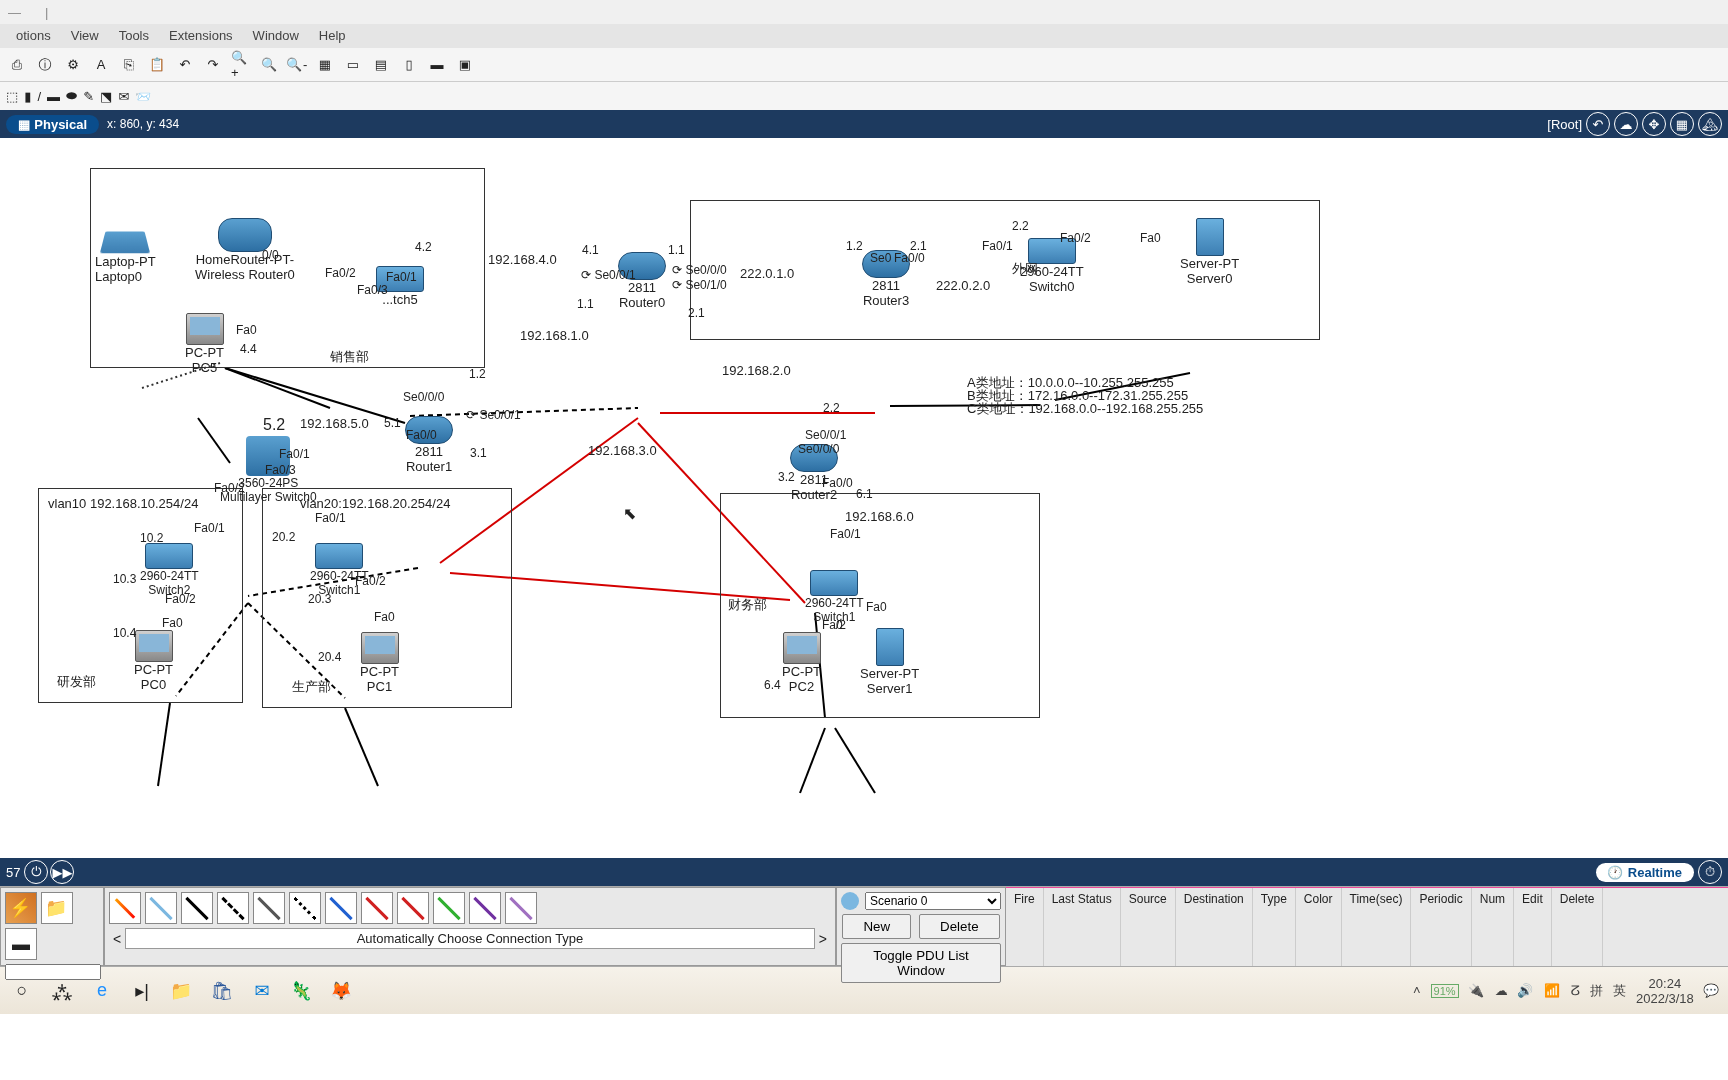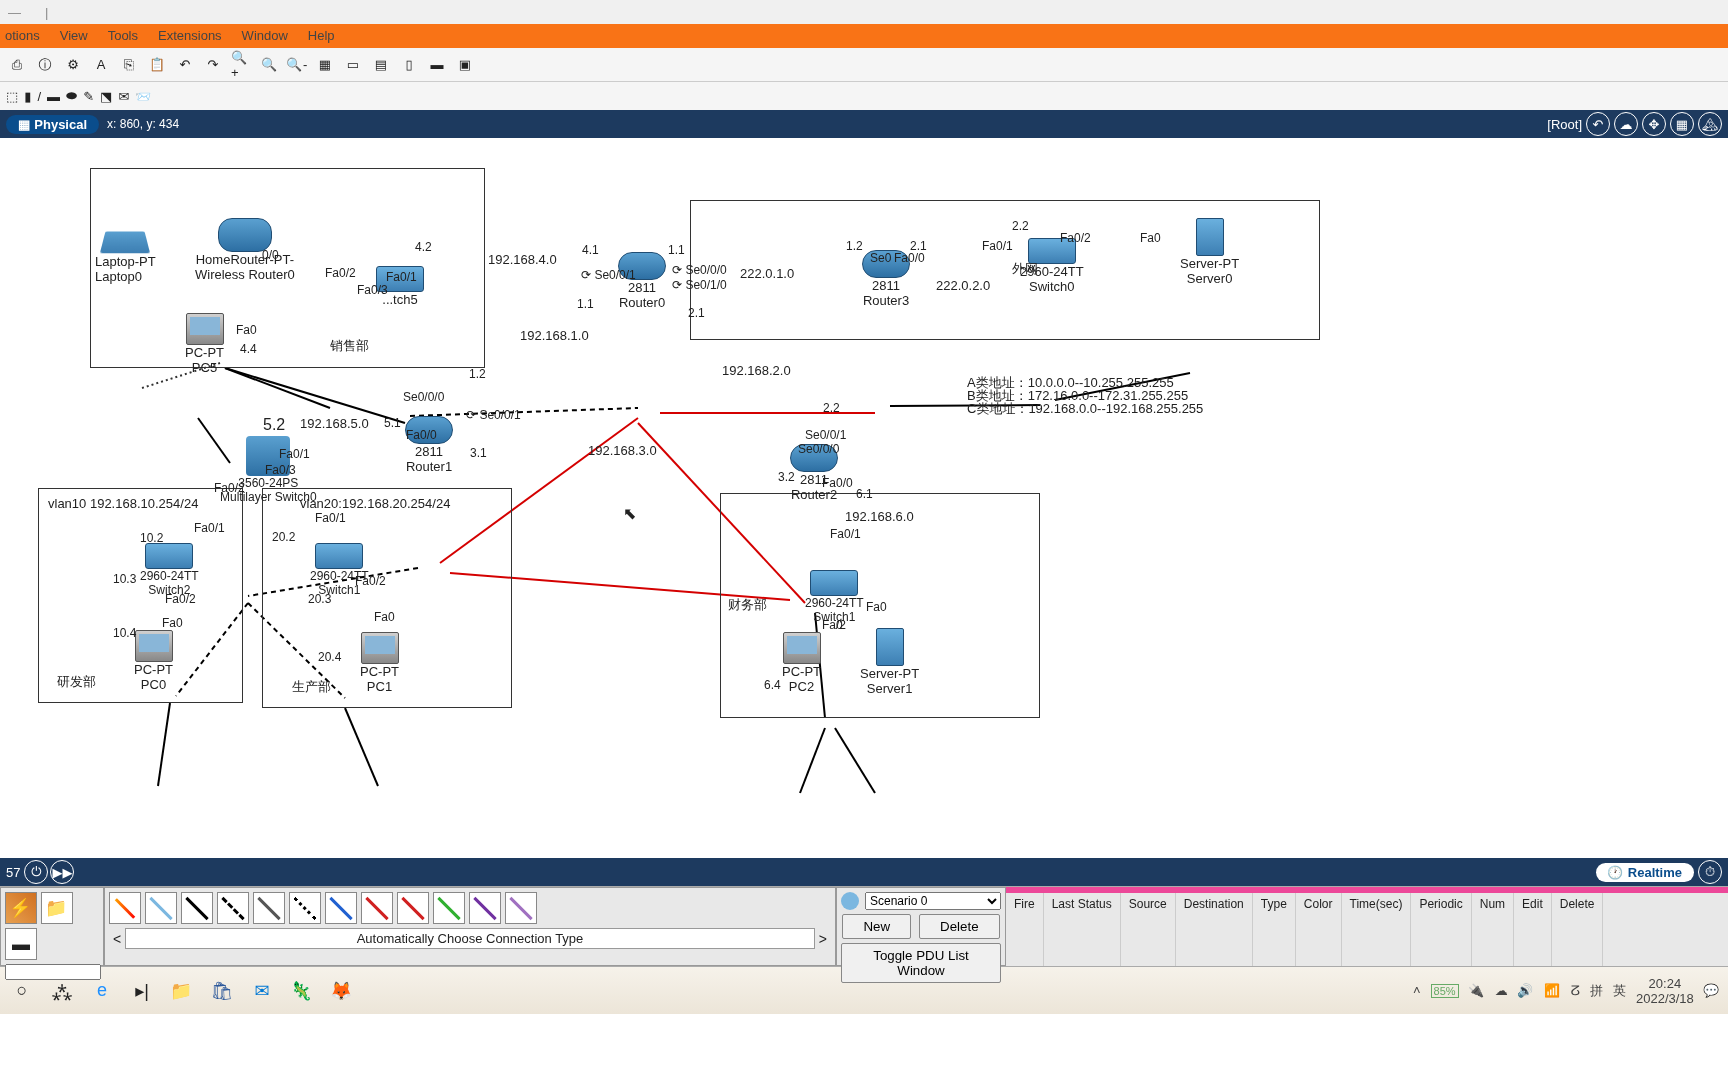--- a/index.html
+++ b/index.html
@@ -1,20 +1,20 @@
 <!DOCTYPE html>
 <html><head>
 <meta charset="utf-8">
 <style>
 *{box-sizing:border-box;margin:0;padding:0;font-family:Arial,sans-serif}
 body{width:1728px;height:1080px;overflow:hidden;background:#fff;position:relative;font-size:13px;color:#222}
 .title{height:24px;background:#f0f0f0;padding:4px 8px;display:flex;align-items:center;color:#555}
 .title .t{flex:1}
 .wbtns{display:flex;gap:24px;color:#888}
-.menu{height:24px;background:#f97316;display:flex;gap:20px;padding:4px 5px;color:#444}
+.menu{height:24px;background:#e5e5e5;display:flex;gap:20px;padding:4px 16px;color:#444}
 .menu span{cursor:pointer}
 .tb{height:34px;background:#f5f5f5;border-bottom:1px solid #ccc;display:flex;gap:6px;padding:4px 6px;align-items:center}
 .tb .ic{width:22px;height:22px;display:flex;align-items:center;justify-content:center;border:1px solid transparent}
 .tb2{height:28px;background:#f5f5f5;display:flex;gap:6px;padding:2px 6px;align-items:center}
 .bluebar{height:28px;background:#1d3a5f;display:flex;align-items:center;color:#fff;padding:0 6px}
 .phys{background:#0a4d8c;border-radius:12px;padding:2px 12px;display:flex;align-items:center;gap:4px;font-weight:bold}
 .coord{margin-left:8px;font-size:12px}
 .root{margin-left:auto;display:flex;align-items:center;gap:4px}
 .rbtn{width:24px;height:24px;border:1px solid #fff;border-radius:50%;display:flex;align-items:center;justify-content:center;background:#1d3a5f}
 .canvas{position:relative;height:720px;background:#fff;overflow:hidden}
@@ -32,21 +32,21 @@
 .bluebar2{height:28px;background:#1d3a5f;display:flex;align-items:center;padding:0 6px;color:#fff}
 .tm{margin-left:4px;display:flex;gap:2px}
 .circ{width:24px;height:24px;border:1px solid #fff;border-radius:50%;display:flex;align-items:center;justify-content:center}
 .rt{margin-left:auto;background:#fff;color:#0a4d8c;border-radius:12px;padding:2px 12px;font-weight:bold;display:flex;align-items:center;gap:4px}
 .palette{height:80px;background:#e8e8e8;display:flex;border-top:1px solid #aaa}
 .pcell{border:1px solid #999;padding:4px;display:flex;flex-direction:column}
 .strip{display:flex;gap:4px;flex-wrap:wrap}
 .sq{width:32px;height:32px;border:1px solid #888;background:#fff;display:flex;align-items:center;justify-content:center;font-size:18px}
 .cbtn{display:flex;gap:8px;padding:4px;justify-content:center}
 .smbtn{padding:4px 20px;border:1px solid #888;background:#f0f0f0;border-radius:2px}
-.pdu{display:flex;border-top:6px solid #ec4899;font-size:12px;flex:1}
+.pdu{display:flex;border-top:1px solid #ec4899;font-size:12px;flex:1}
 .pdu div{padding:4px 8px;border-right:1px solid #ccc}
 .taskbar{height:48px;background:linear-gradient(180deg,#f6f2ea,#ece5d8);display:flex;align-items:center;padding:0 8px;gap:12px;border-top:1px solid #aaa}
 .search{flex:0 0 380px;height:32px;border:1px solid #bbb;border-radius:4px;padding:0 10px;background:#fff;color:#888;display:flex;align-items:center}
 .tic{width:28px;height:28px;display:flex;align-items:center;justify-content:center;font-size:18px}
 .tray{margin-left:auto;display:flex;align-items:center;gap:10px;font-size:13px;color:#444}
 .dt{display:flex;flex-direction:column;align-items:center;font-size:13px}
 .conn-diag{width:30px;height:3px;transform:rotate(45deg)}
 </style>
 </head>
 <body>
@@ -230,21 +230,21 @@
       <div class="pc"></div>
       <span style="white-space:pre;text-align:center">PC-PT
 PC2</span>
     </div>
 <div class="dev" style="left:860px;top:490px">
       <div class="svr"></div>
       <span style="white-space:pre;text-align:center">Server-PT
 Server1</span>
     </div>
 
-<div class="lbl" style="left:330px;top:199px">销售部</div>
+<div class="lbl" style="left:330px;top:210px">销售部</div>
 <div class="lbl" style="left:57px;top:535px">研发部</div>
 <div class="lbl" style="left:292px;top:540px">生产部</div>
 <div class="lbl" style="left:728px;top:458px">财务部</div>
 
 <div class="lbl" style="left:48px;top:358px">vlan10 192.168.10.254/24</div>
 <div class="lbl" style="left:300px;top:358px">vlan20:192.168.20.254/24</div>
 
 <div class="lbl" style="left:488px;top:114px">192.168.4.0</div>
 <div class="lbl" style="left:520px;top:190px">192.168.1.0</div>
 <div class="lbl" style="left:300px;top:278px">192.168.5.0</div>
@@ -414,21 +414,21 @@
   <div class="tic">⁂</div>
   <div class="tic" style="color:#1e90ff">e</div>
   <div class="tic">▸|</div>
   <div class="tic" style="color:#d9a441">📁</div>
   <div class="tic" style="color:#2b579a">🛍</div>
   <div class="tic" style="color:#0078d4">✉</div>
   <div class="tic">🦎</div>
   <div class="tic" style="color:#ff7139">🦊</div>
   <div class="tray">
     <span>˄</span>
-    <span style="border:1px solid #6a6;color:#6a6;padding:0 2px;font-size:11px">85%</span>
+    <span style="border:1px solid #6a6;color:#6a6;padding:0 2px;font-size:11px">91%</span>
     <span>🔌</span>
     <span>☁</span>
     <span>🔊</span>
     <span>📶</span>
     <span>ⵒ</span>
     <span>拼</span>
     <span>英</span>
     <div class="dt">
       <span>20:24</span>
         <span>2022/3/18</span>

